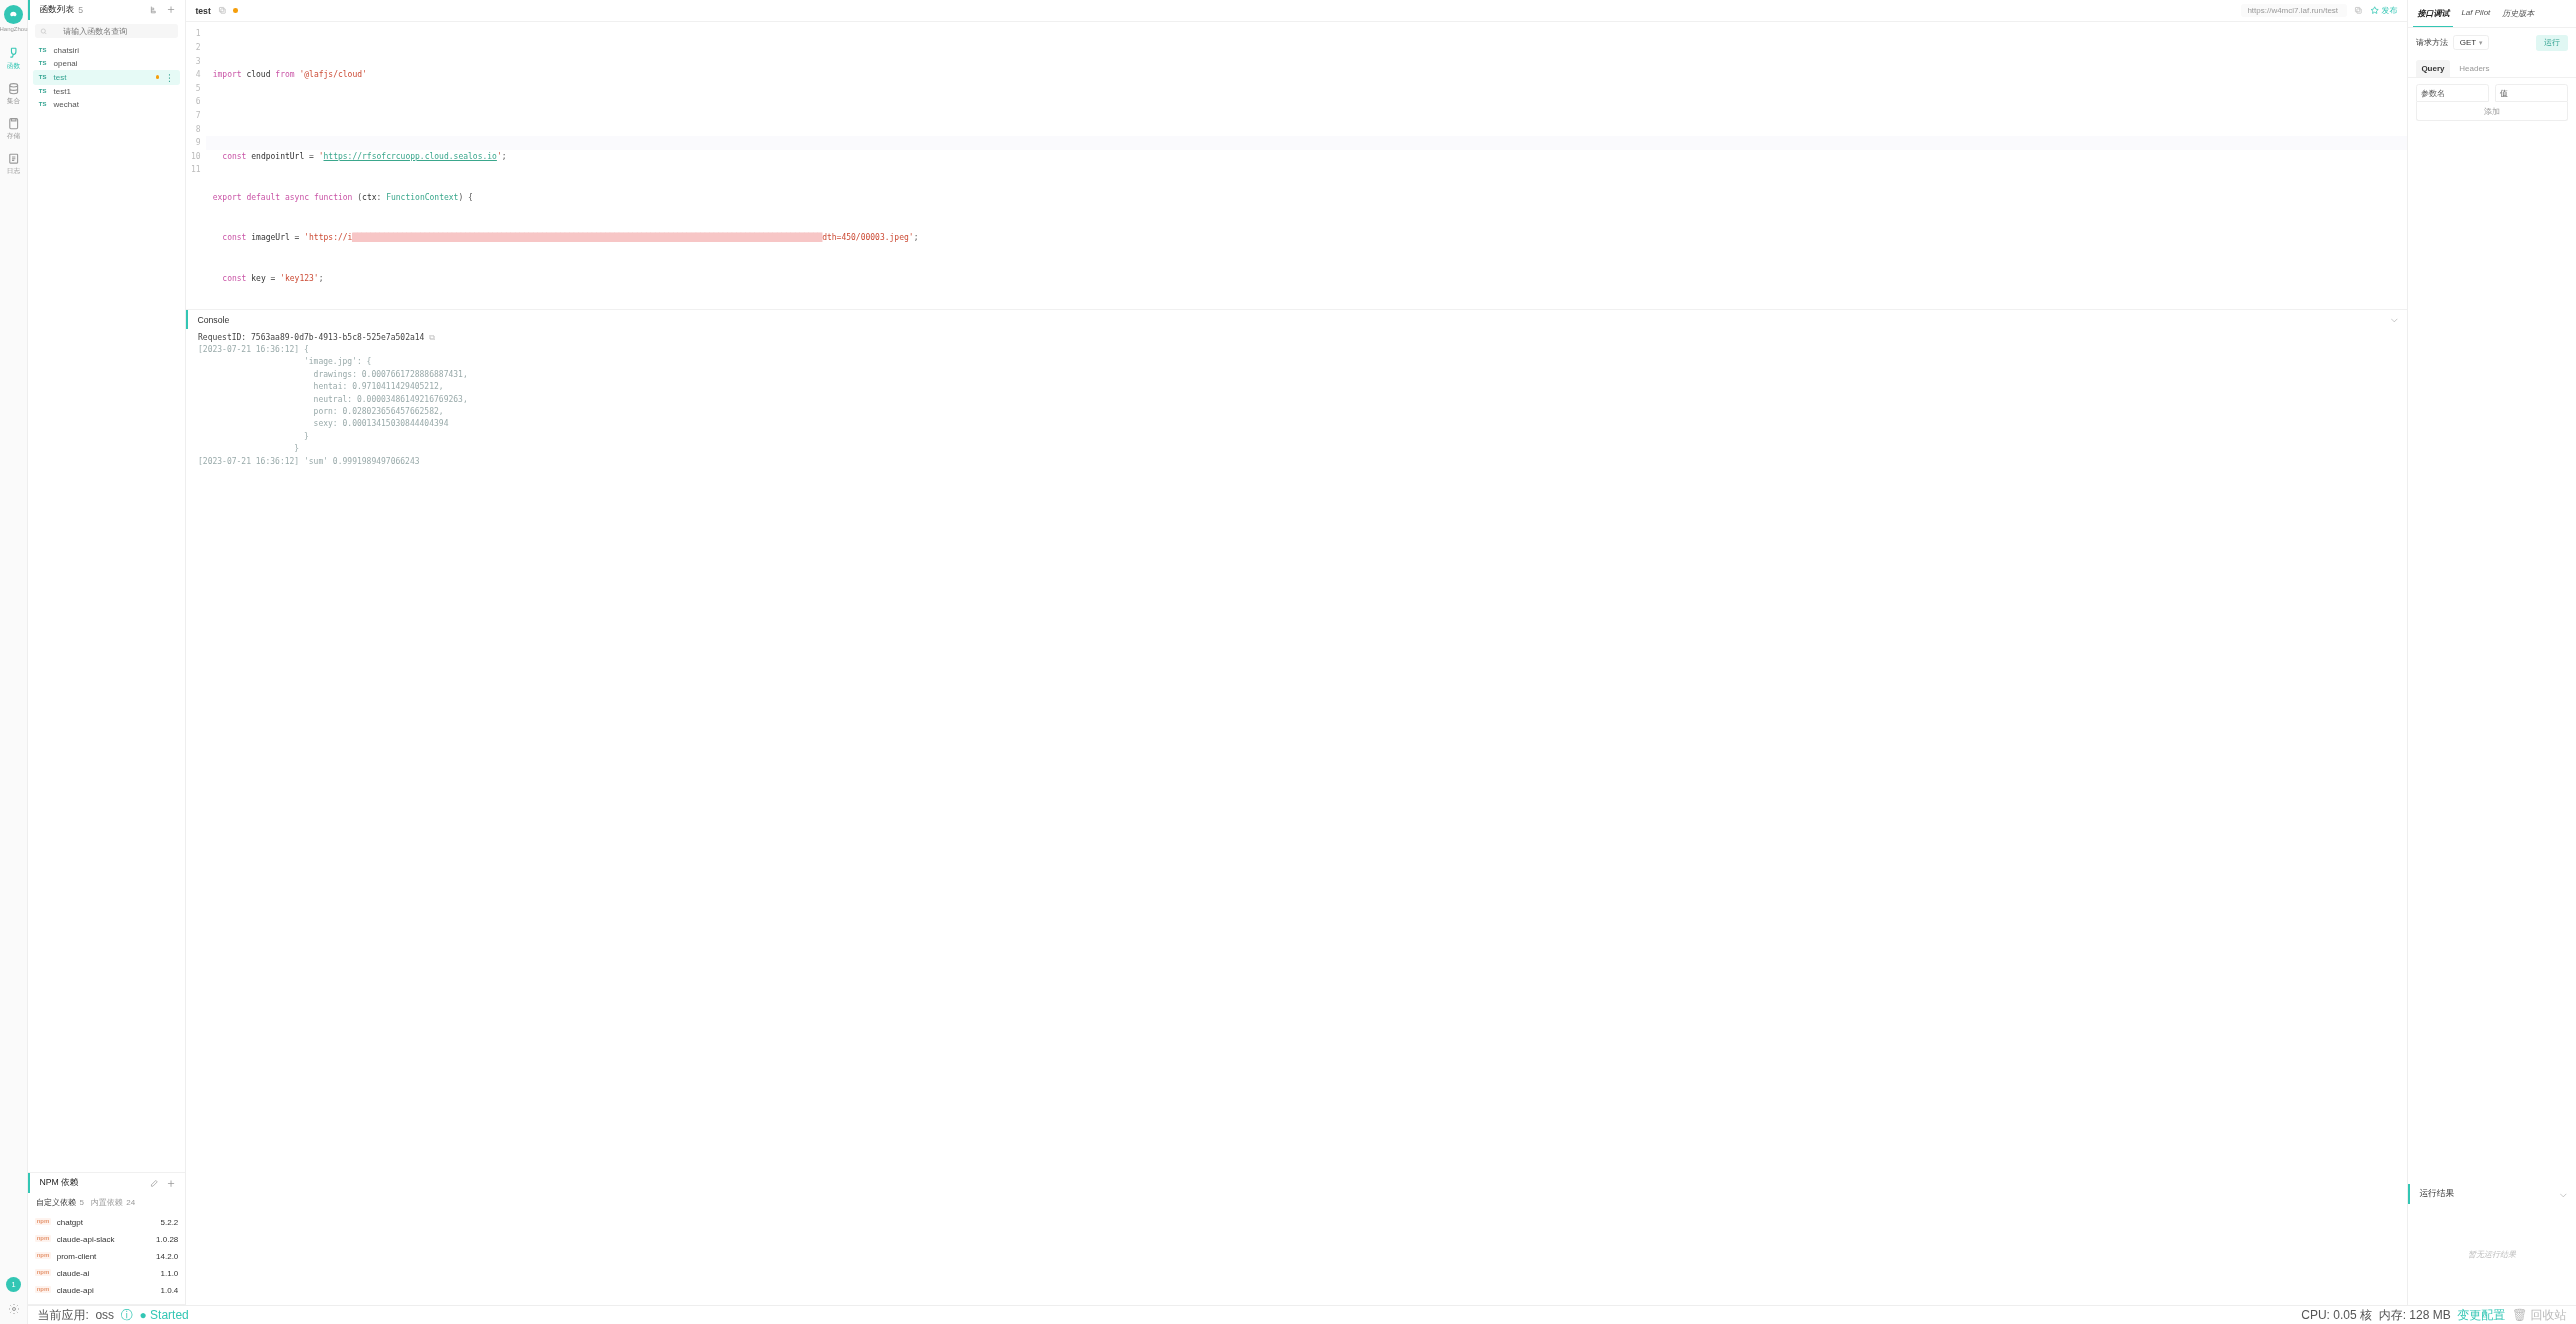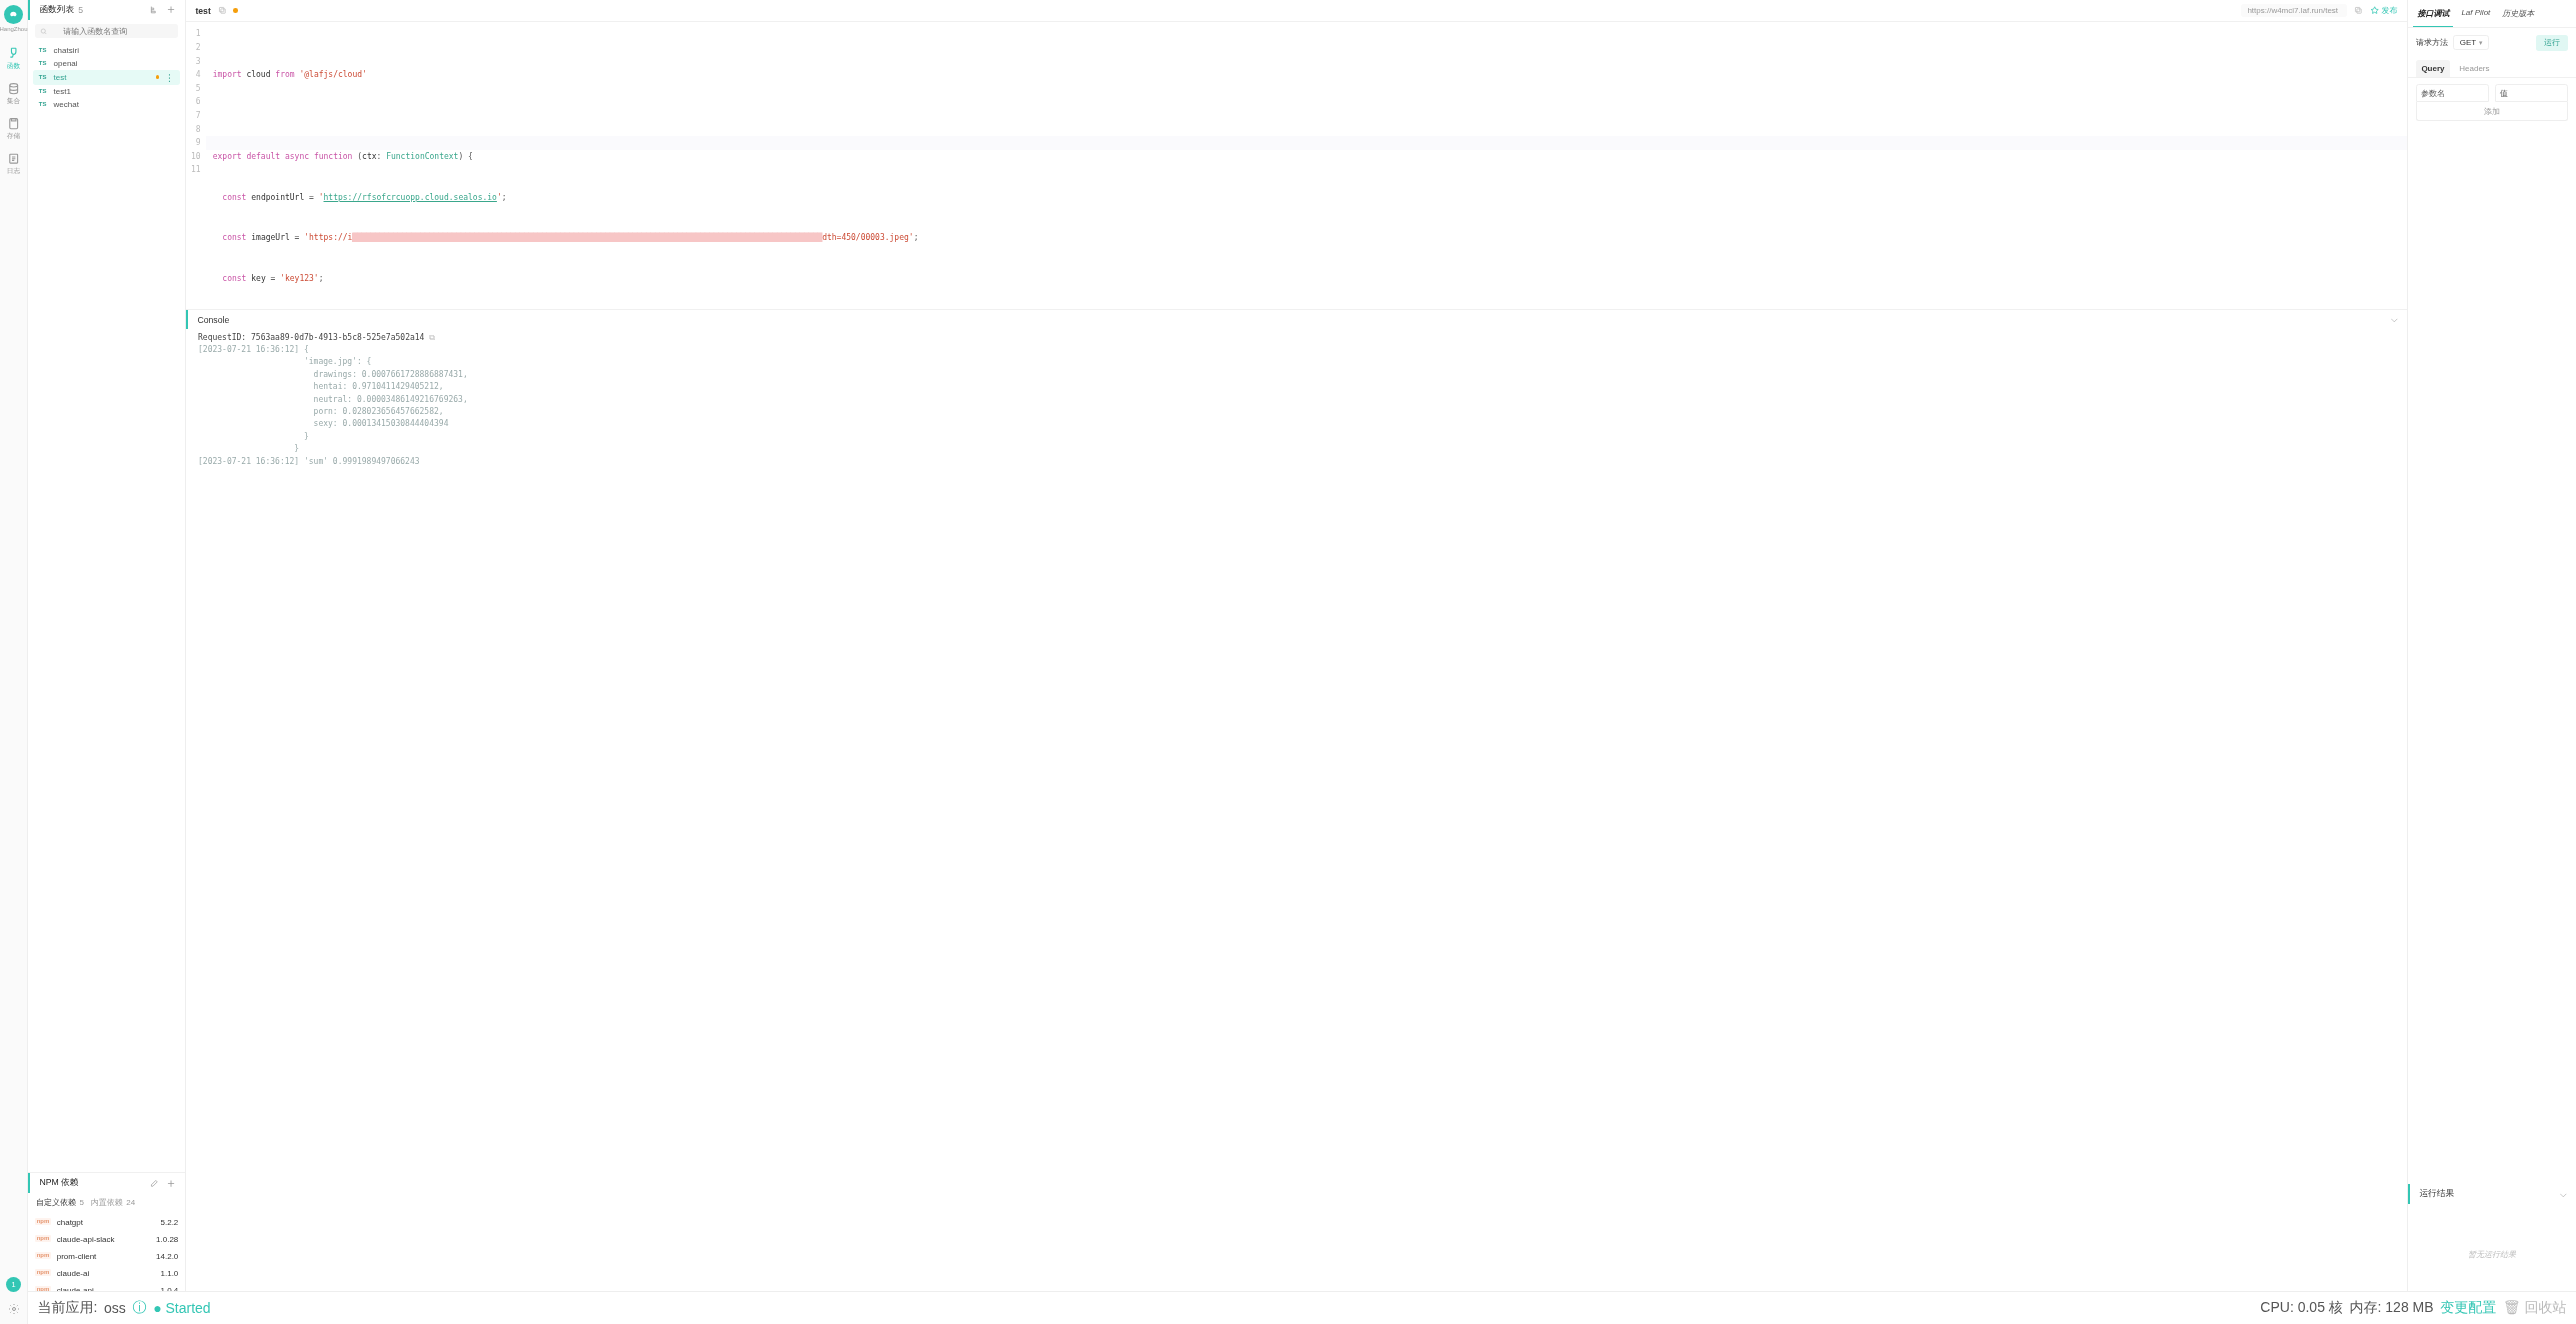--- a/index.html
+++ b/index.html
@@ -87,21 +87,21 @@
 .subtab.active { color:#333; font-weight:600; background:#f4f4f4; }
 .param-head { display:flex; padding: 5.4px 8px 0 8px; gap:5.4px; }
 .param-head > div { flex:1; border:0.7px solid #eee; border-radius:2.7px 2.7px 0 0; padding:2.7px 4px; font-size:8px; color:#555; background:#fff; }
 .param-rows { padding: 0 8px; }
 .add-param { border:0.7px solid #eee; border-top:none; border-radius:0 0 2.7px 2.7px; padding:3.4px; text-align:center; font-size:8px; color:#999; cursor:pointer; }
 .rspacer { flex:1; }
 .result-head { display:flex; align-items:center; padding:4px 9.4px; border-left:2px solid #33c6b4; }
 .result-body { flex:0 0 101px; display:flex; align-items:center; justify-content:center; color:#bbb; font-size:8px;font-style:italic; }
 
 
-.footer { position:fixed; bottom:0; left:28px; right:0; height:33px; border-top:0.7px solid #eee; background:#fff; display:flex; align-items:center; padding:0 9.4px; font-size:14px; color:#555; gap:6.7px; }
+.footer { position:fixed; bottom:0; left:28px; right:0; height:19px; border-top:0.7px solid #eee; background:#fff; display:flex; align-items:center; padding:0 9.4px; font-size:12px; color:#555; gap:6.7px; }
 .footer .green { color:#33c6b4; }
 .footer .spacer { flex:1; }
 .footer .chip { color:#555; }
 .footer .link { color:#33c6b4; cursor:pointer; }
 .footer .trash { color:#bbb; }
 
 svg { display:block; }
 </style>
 </head>
 <body>
@@ -291,22 +291,22 @@
           <div>7</div>
           <div>8</div>
           <div>9</div>
           <div>10</div>
           <div>11</div>
       </div>
       <div class="code">
         <div class="hl-line" style="top:109px;"></div>
         <div><span class="c-kw">import</span> <span class="c-ident">cloud</span> <span class="c-kw">from</span> <span class="c-str">'@lafjs/cloud'</span></div>
         <div>&nbsp;</div>
+        <div>  <span class="c-kw">const</span> <span class="c-ident">endpointUrl</span> = <span class="c-str">'</span><span class="c-url">https://rfsofcrcuopp.cloud.sealos.io</span><span class="c-str">'</span><span class="c-punc">;</span></div>
         <div><span class="c-kw">export</span> <span class="c-kw">default</span> <span class="c-kw">async</span> <span class="c-kw">function</span> <span class="c-punc">(</span><span class="c-ident">ctx</span><span class="c-punc">: </span><span class="c-type">FunctionContext</span><span class="c-punc">) {</span></div>
-        <div>  <span class="c-kw">const</span> <span class="c-ident">endpointUrl</span> = <span class="c-str">'</span><span class="c-url">https://rfsofcrcuopp.cloud.sealos.io</span><span class="c-str">'</span><span class="c-punc">;</span></div>
         <div>  <span class="c-kw">const</span> <span class="c-ident">imageUrl</span> = <span class="c-str">'https://i</span><span class="redact">████████████████████████████████████████████████████████████████████████████████████████████████████████</span><span class="c-str">dth=450/00003.jpeg'</span><span class="c-punc">;</span></div>
         <div>  <span class="c-kw">const</span> <span class="c-ident">key</span> = <span class="c-str">'key123'</span><span class="c-punc">;</span></div>
         
         
         
         
         
       </div>
     </div>
 

